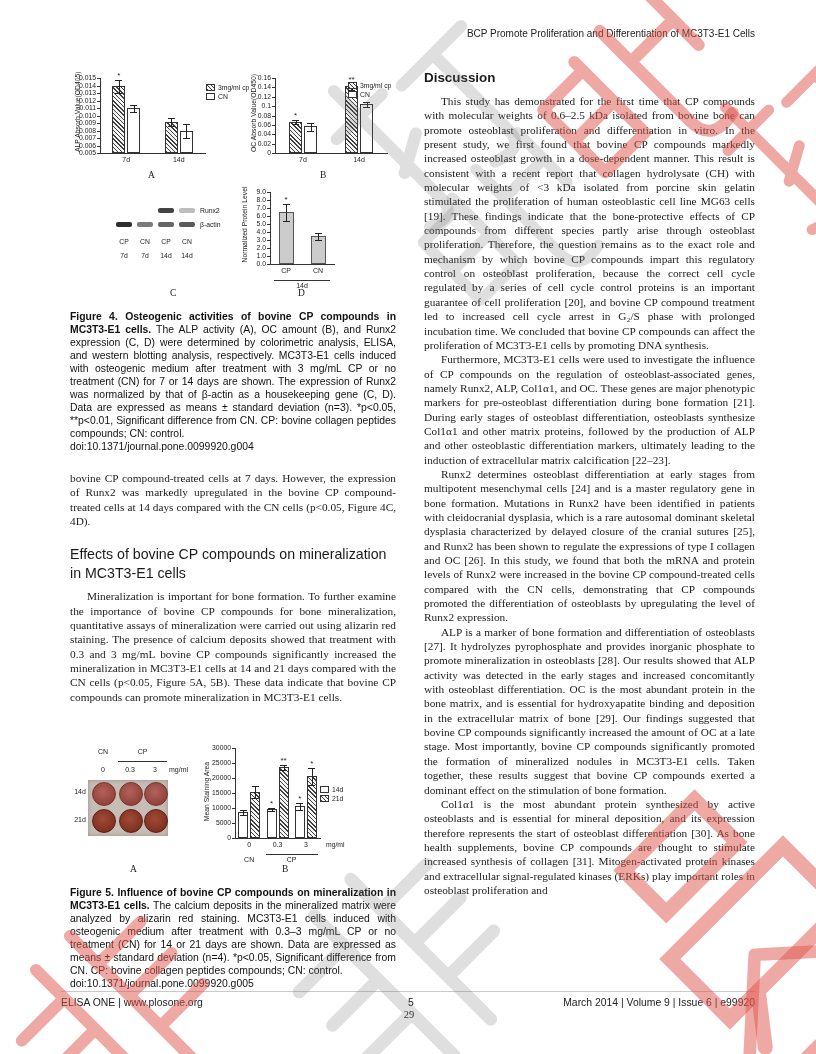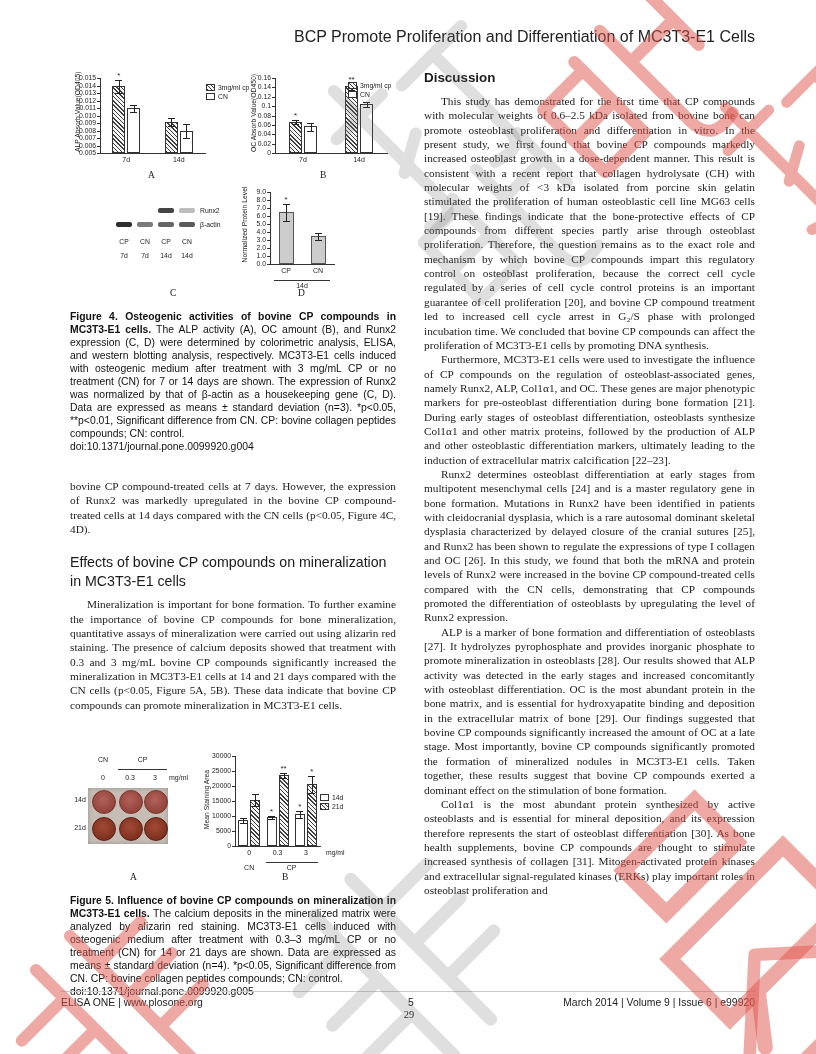--- a/index.html
+++ b/index.html
@@ -1,20 +1,20 @@
 <!DOCTYPE html>
 <html><head>
 <meta charset="utf-8">
 <style>
   html,body{margin:0;padding:0;background:#ffffff;}
   #page{position:relative;width:816px;height:1054px;background:#ffffff;overflow:hidden;
         font-family:"Liberation Serif",serif;color:#1b1b1b;}
   
   .running-head{position:absolute;top:28px;right:61px;font-family:"Liberation Sans",sans-serif;
-        font-size:16px;color:#222;}
+        font-size:10px;color:#222;}
   .foot-rule{position:absolute;left:61px;right:61px;top:991px;border-top:1px solid #c9c9c9;}
   .footer{position:absolute;left:61px;right:61px;top:997px;font-family:"Liberation Sans",sans-serif;
         font-size:10.4px;color:#222;}
   .footer .f-left{position:absolute;left:0;top:0;}
   .footer .f-page{position:absolute;left:340px;top:0;width:20px;text-align:center;}
   .footer .f-page2{position:absolute;left:338px;top:12px;width:20px;text-align:center;font-family:"Liberation Serif",serif;}
   .footer .f-right{position:absolute;right:0;top:0;}
   
   #leftcol{position:absolute;left:70px;top:70px;width:326px;}
   #rightcol{position:absolute;left:424px;top:70px;width:331px;}
@@ -221,21 +221,21 @@
           <div class="xsub" style="left:49px;top:96px;width:30px;">14d</div>
         </div>
       <span class="panel-letter" style="left:78px;top:100px;">A</span>
       <span class="panel-letter" style="left:250px;top:100px;">B</span>
       <span class="panel-letter" style="left:100px;top:218px;">C</span>
       <span class="panel-letter" style="left:228px;top:218px;">D</span>
     </div>
 
     <p class="caption" style="margin-top:4px;"><b>Figure 4. Osteogenic activities of bovine CP compounds in MC3T3-E1 cells.</b><span> The ALP activity (A), OC amount (B), and Runx2 expression (C, D) were determined by colorimetric analysis, ELISA, and western blotting analysis, respectively. MC3T3-E1 cells induced with osteogenic medium after treatment with 3 mg/mL CP or no treatment (CN) for 7 or 14 days are shown. The expression of Runx2 was normalized by that of β-actin as a housekeeping gene (C, D). Data are expressed as means ± standard deviation (n=3). *p&lt;0.05, **p&lt;0.01, Significant difference from CN. CP: bovine collagen peptides compounds; CN: control.</span><span class="doi">doi:10.1371/journal.pone.0099920.g004</span></p>
 
-    <p class="serif-p" style="margin-top:26px;font-family:Liberation Serif, serif;">bovine CP compound-treated cells at 7 days. However, the expression of Runx2 was markedly upregulated in the bovine CP compound-treated cells at 14 days compared with the CN cells (p&lt;0.05, Figure 4C, 4D).</p>
+    <p class="serif-p" style="margin-top:18px;font-family:Liberation Serif, serif;">bovine CP compound-treated cells at 7 days. However, the expression of Runx2 was markedly upregulated in the bovine CP compound-treated cells at 14 days compared with the CN cells (p&lt;0.05, Figure 4C, 4D).</p>
 
     <h2 class="sec-head" style="margin-top:17px;">Effects of bovine CP compounds on mineralization in MC3T3-E1 cells</h2>
 
     <p class="serif-p indent" style="margin-top:6px;">Mineralization is important for bone formation. To further examine the importance of bovine CP compounds for bone mineralization, quantitative assays of mineralization were carried out using alizarin red staining. The presence of calcium deposits showed that treatment with 0.3 and 3 mg/mL bovine CP compounds significantly increased the mineralization in MC3T3-E1 cells at 14 and 21 days compared with the CN cells (p&lt;0.05, Figure 5A, 5B). These data indicate that bovine CP compounds can promote mineralization in MC3T3-E1 cells.</p>
 
     <div class="figwrap" style="height:146px;margin-top:32px;">
       <div class="wells" id="host-wells" style="left:5px;top:8px;width:120px;height:124px;">
           <div class="lab" style="left:16px;top:4px;width:24px;">CN</div>
           <div class="lab" style="left:55.5px;top:4px;width:24px;">CP</div>
           <div class="xsubline" style="left:43px;top:17px;width:49px;"></div>

